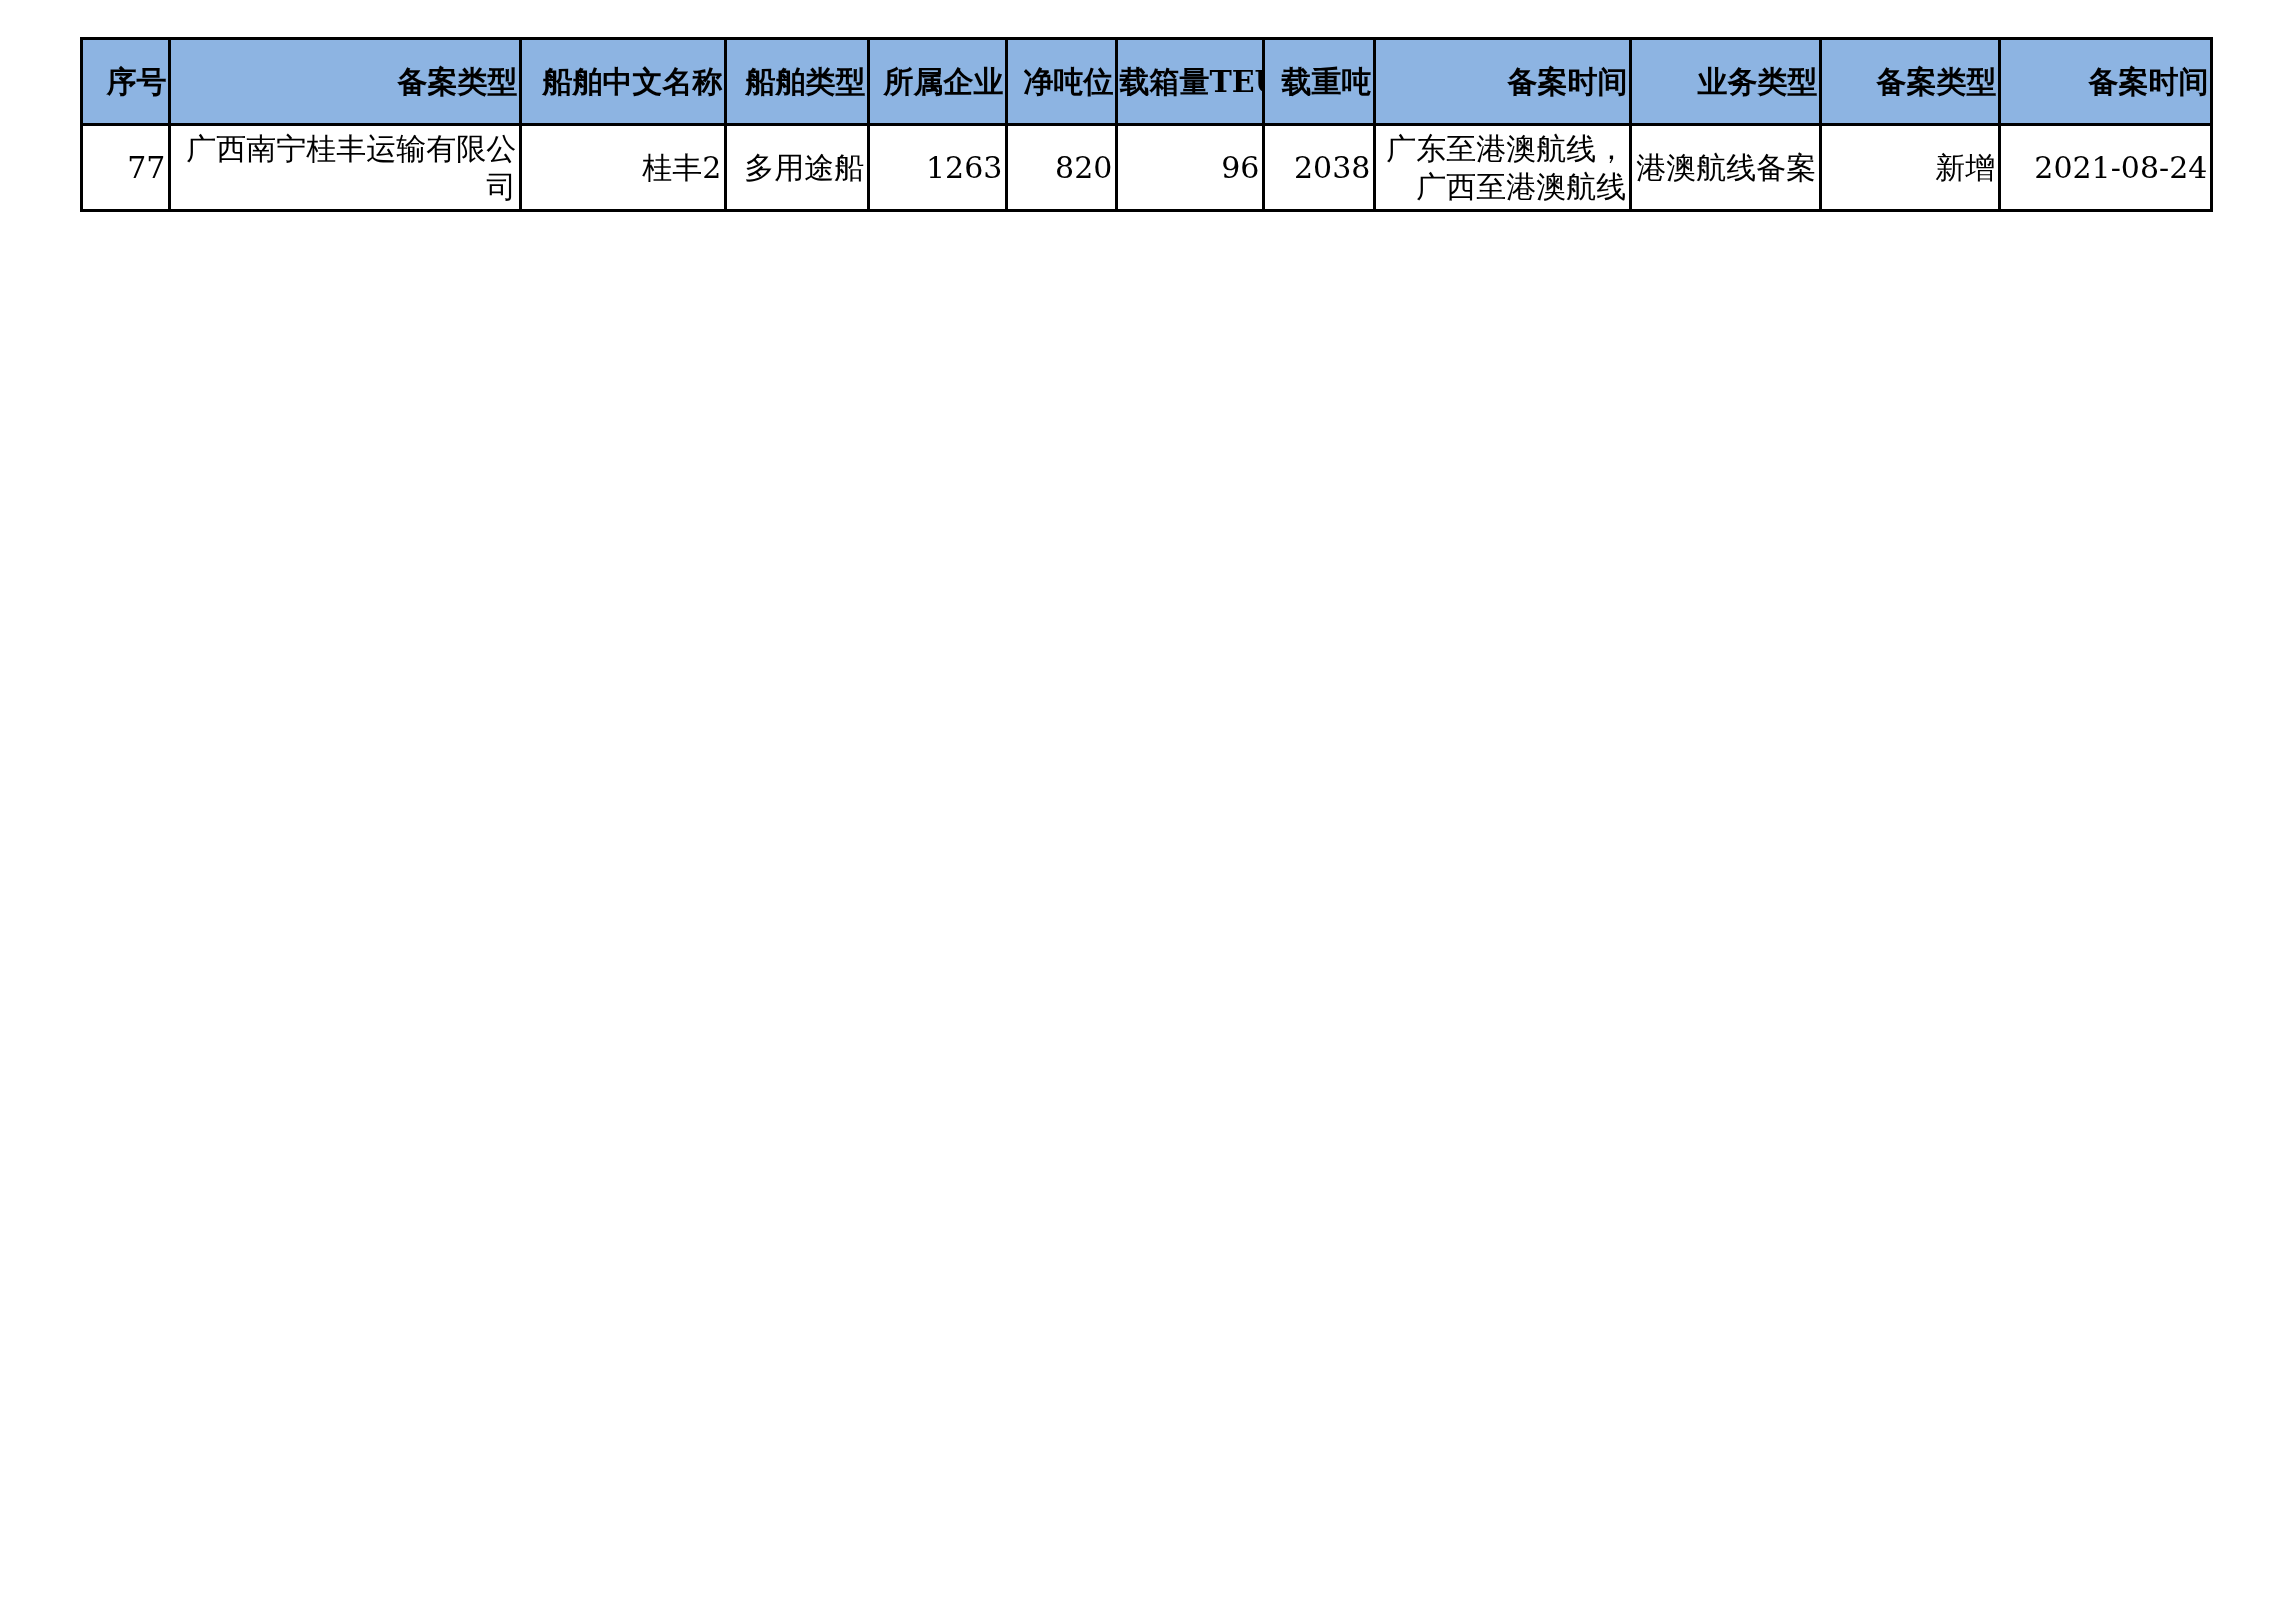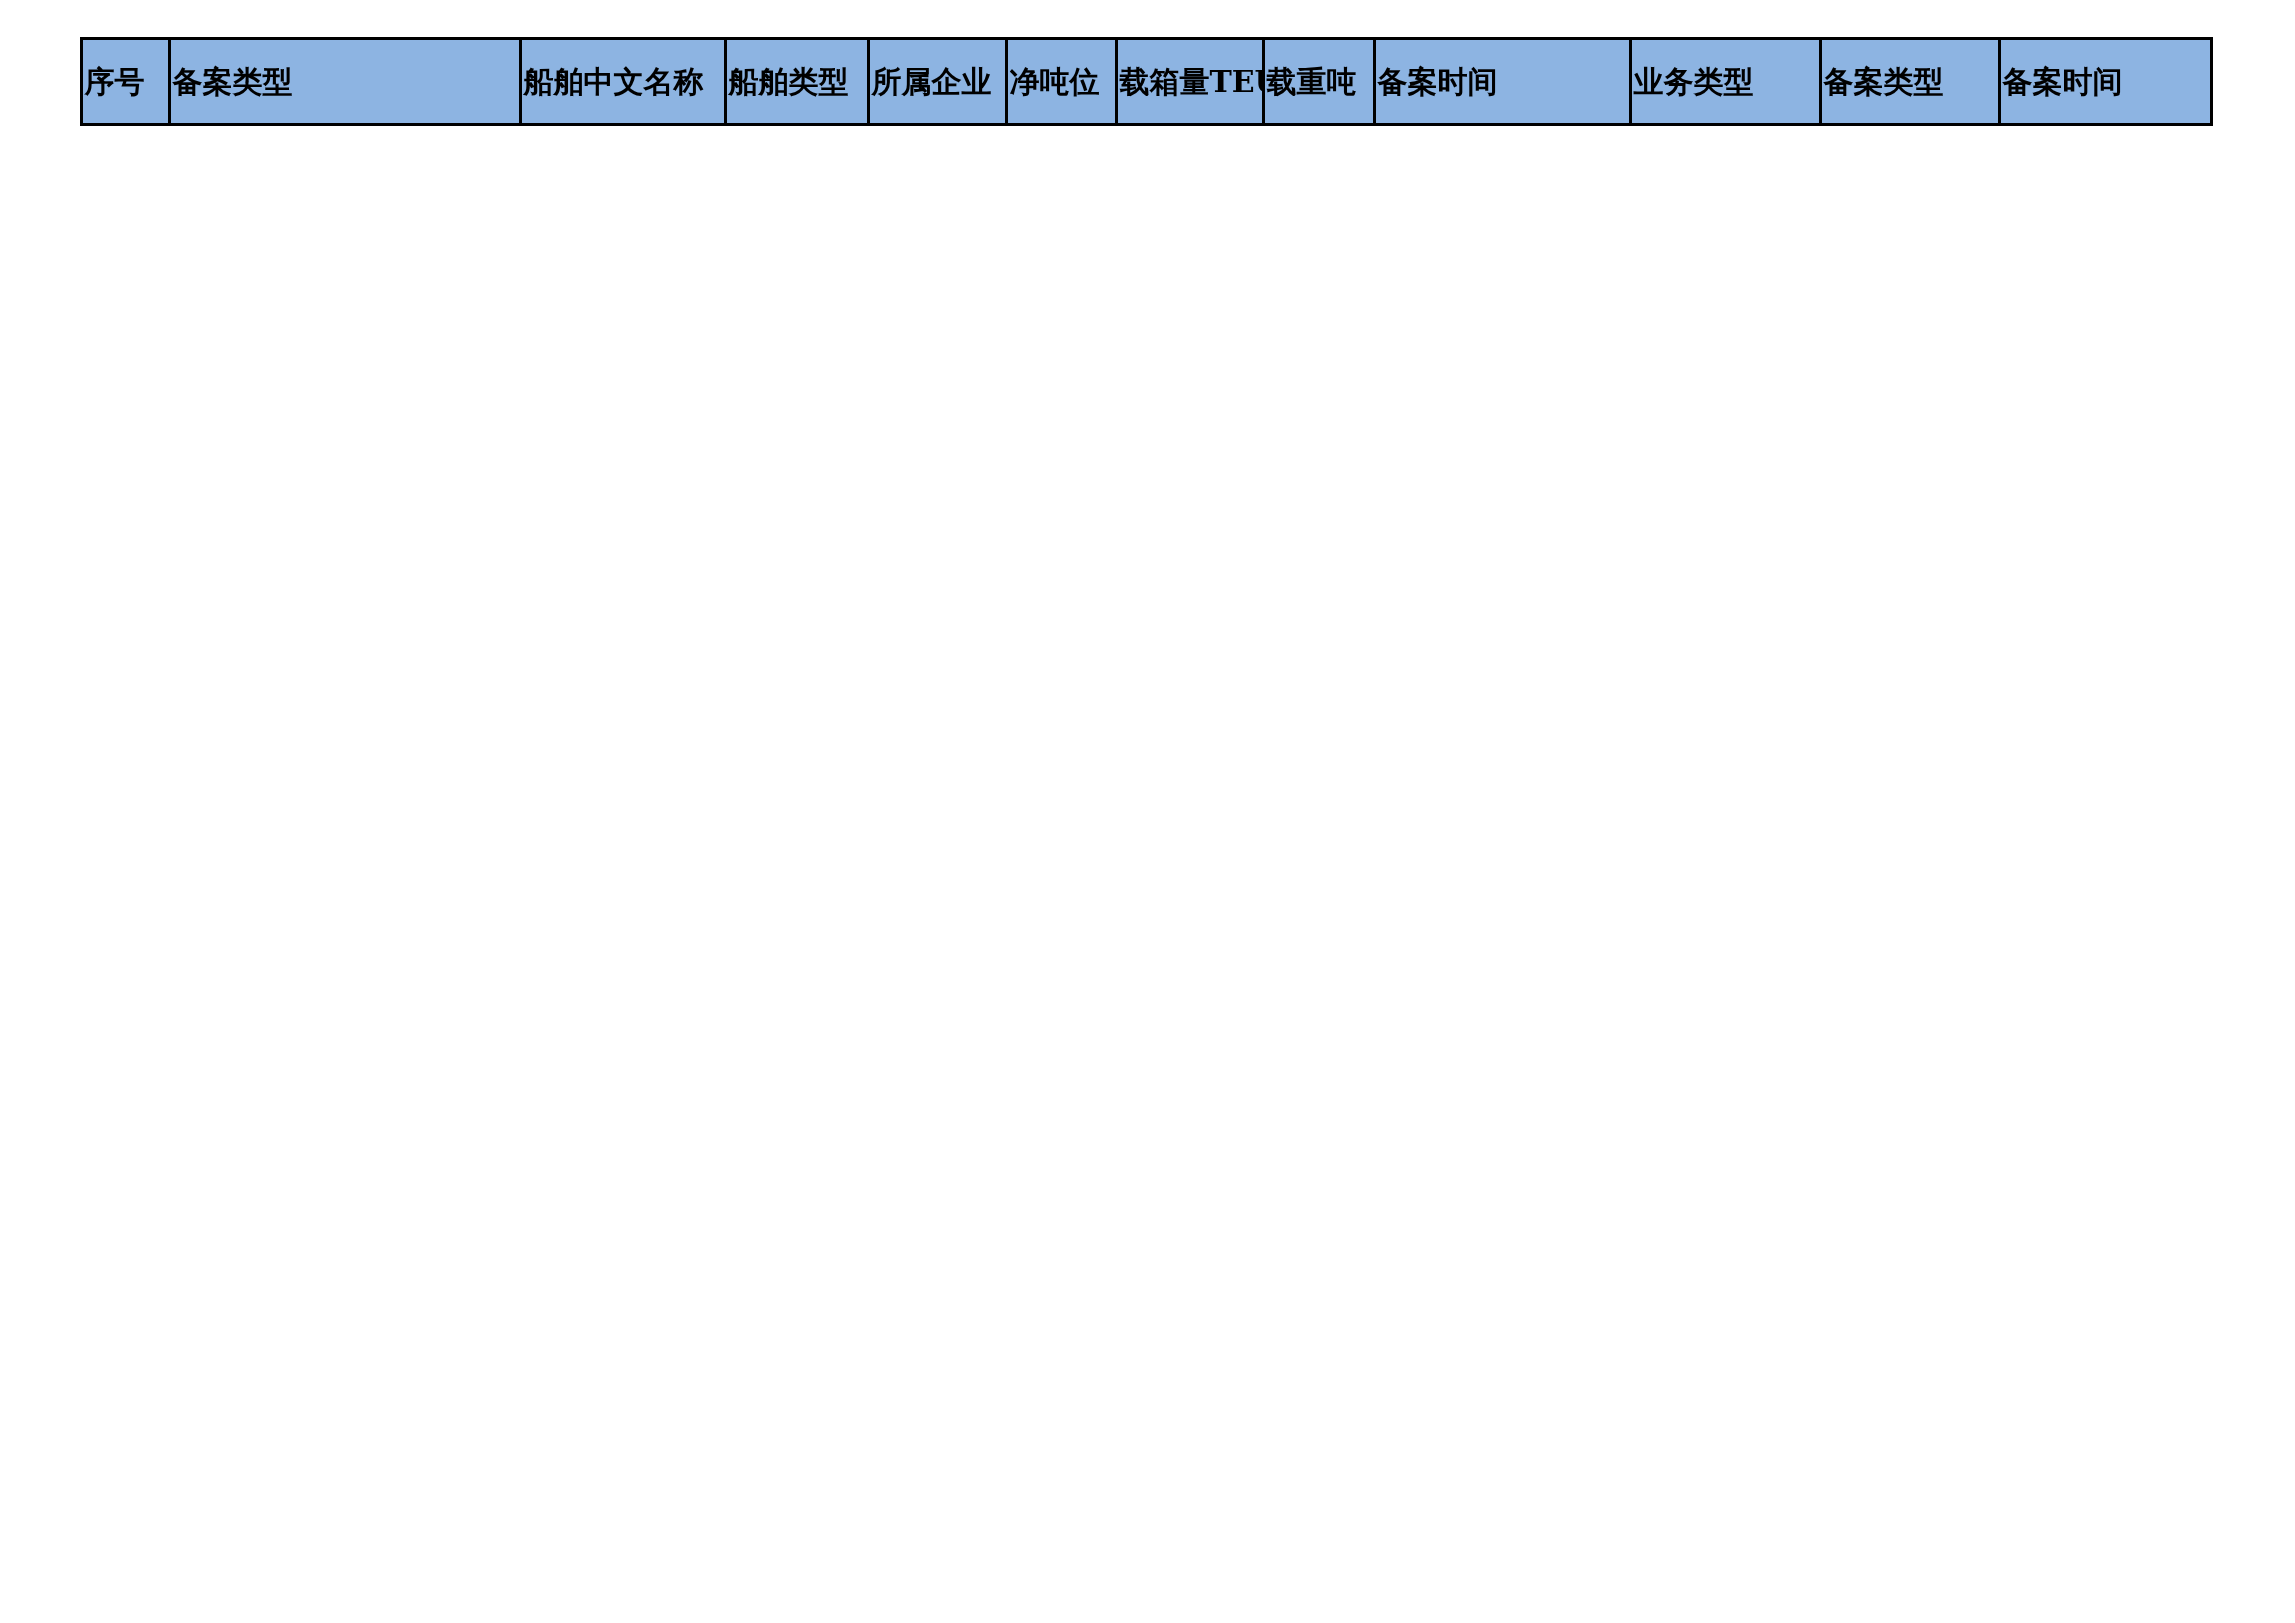--- a/index.html
+++ b/index.html
@@ -28,21 +28,21 @@
     position: absolute;
     left: 80px;
     top: 37px;
     width: 2130px;
     border-collapse: collapse;
     table-layout: fixed;
   }
   table.filing-table th,
   table.filing-table td {
     border: 3.4px solid var(--border-color);
-    text-align: left;
+    text-align: right;
     vertical-align: middle;
     font-size: 30px;
     line-height: 1.25;
     padding: 1.4px 2.7px;
     overflow: hidden;
   }
   table.filing-table thead tr,
   table.filing-table tbody tr {
     height: 86px;
   }
@@ -82,16 +82,30 @@
         <th>净吨位</th>
         <th>载箱量TEU</th>
         <th>载重吨</th>
         <th>备案时间</th>
         <th>业务类型</th>
         <th>备案类型</th>
         <th>备案时间</th>
       </tr>
     </thead>
     <tbody>
+      <tr>
+        <td>77</td>
+        <td>广西南宁桂丰运输有限公司</td>
+        <td>桂丰2</td>
+        <td>多用途船</td>
+        <td>1263</td>
+        <td>820</td>
+        <td>96</td>
+        <td>2038</td>
+        <td>广东至港澳航线，广西至港澳航线</td>
+        <td>港澳航线备案</td>
+        <td>新增</td>
+        <td>2021-08-24</td>
+      </tr>
     </tbody>
   </table>
 </div>
 
 
 </body></html>

